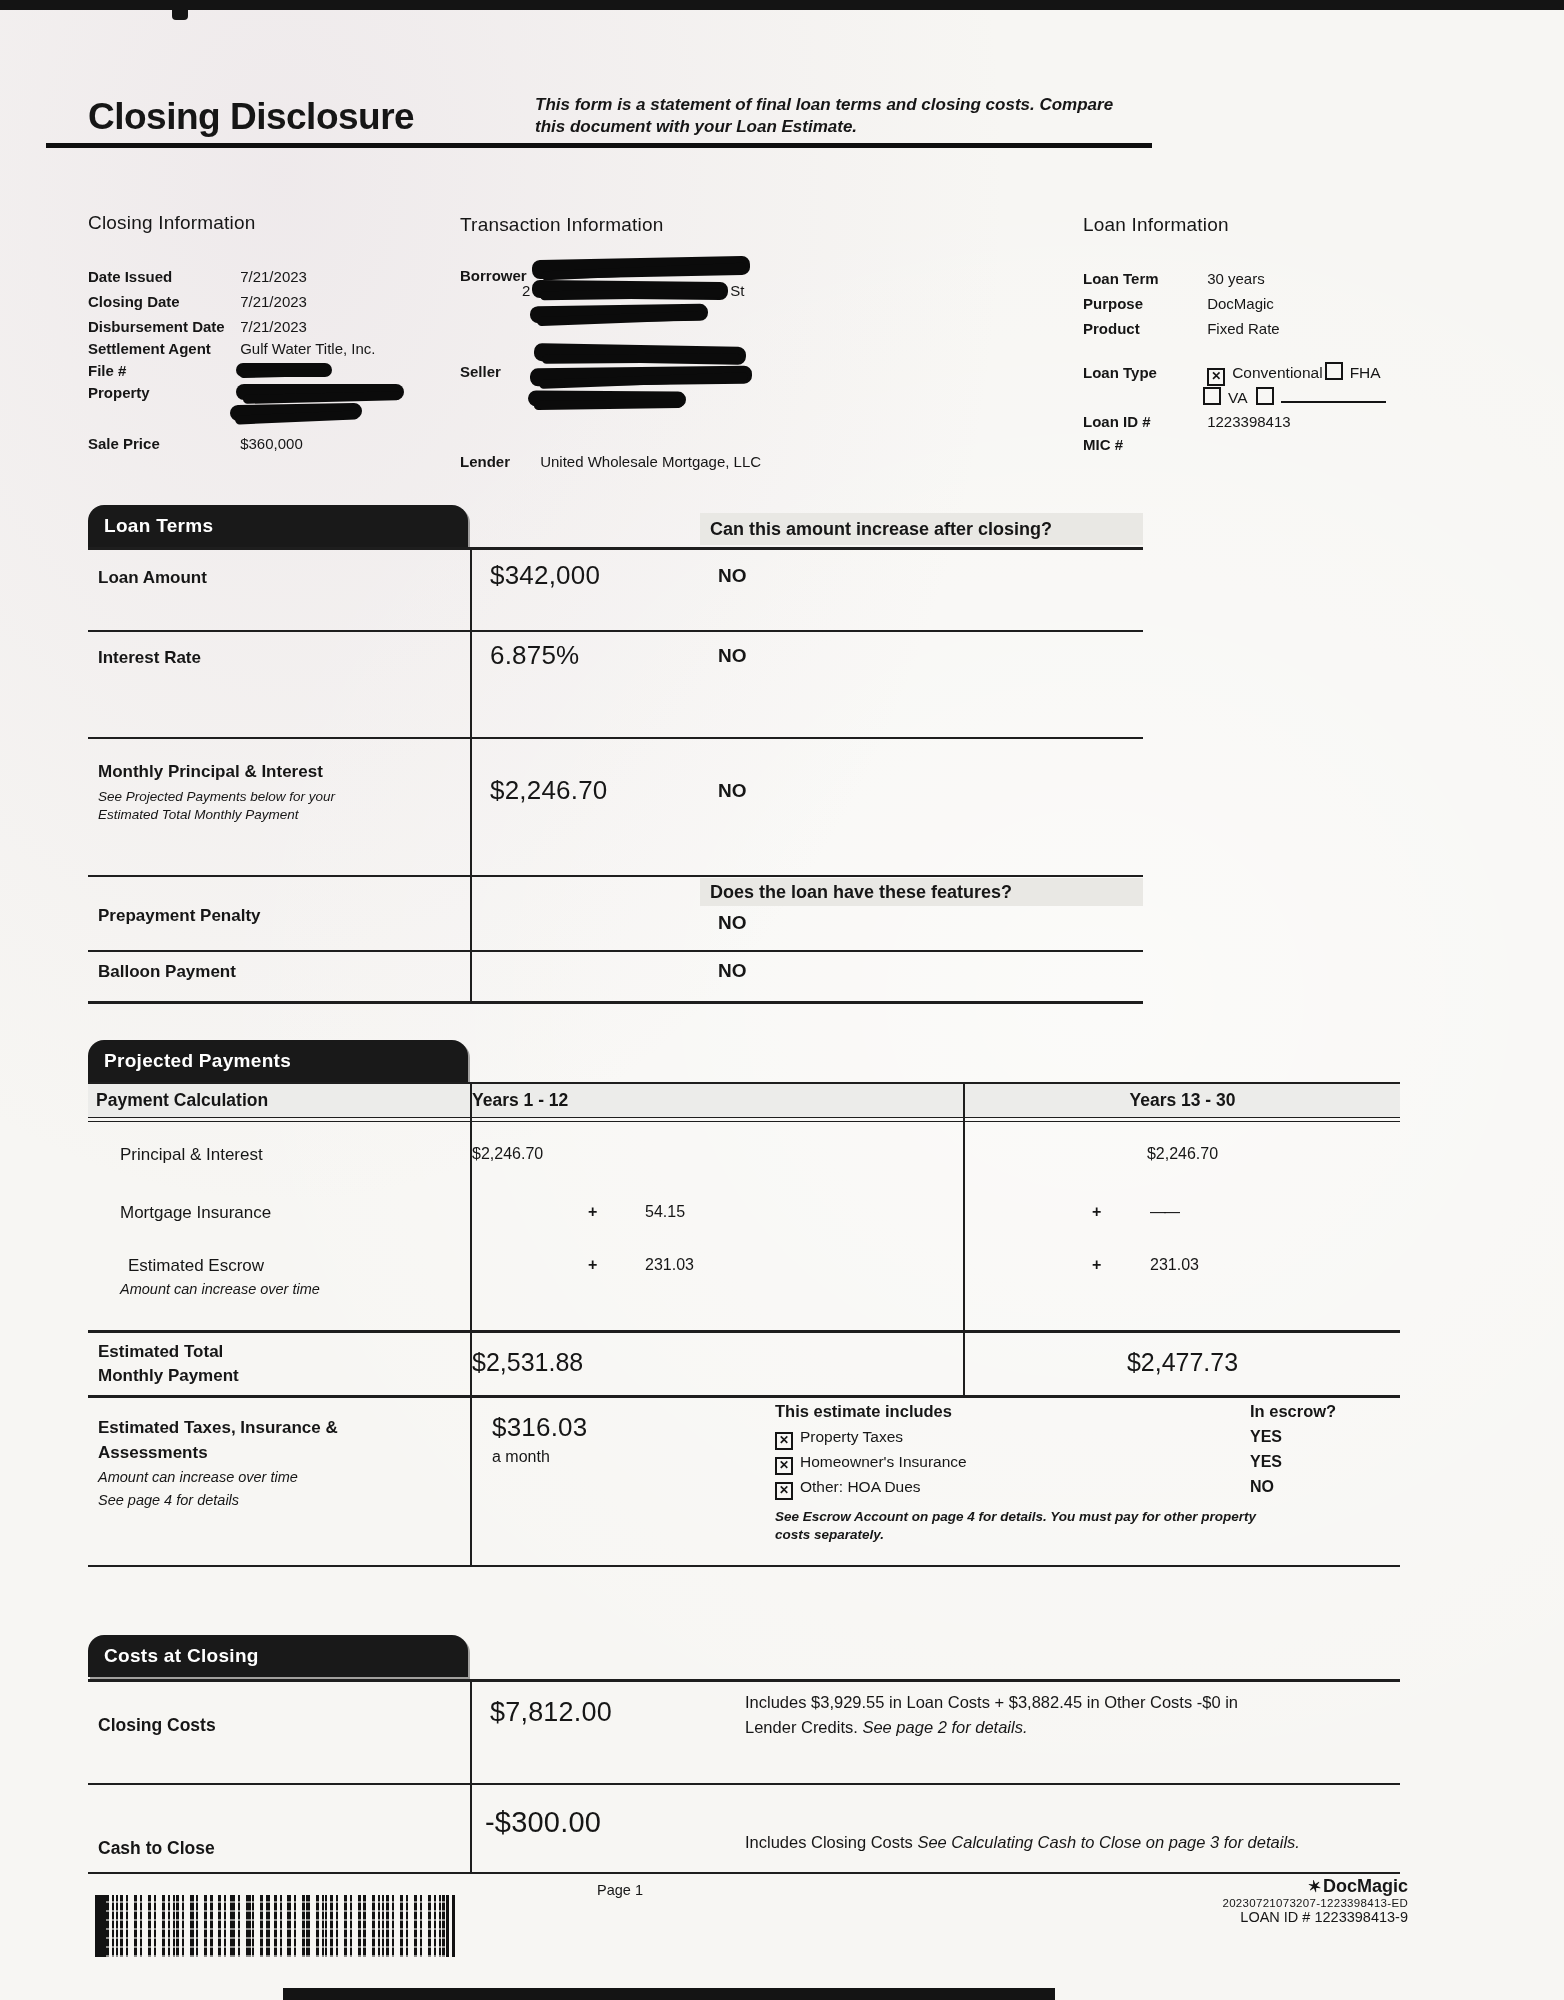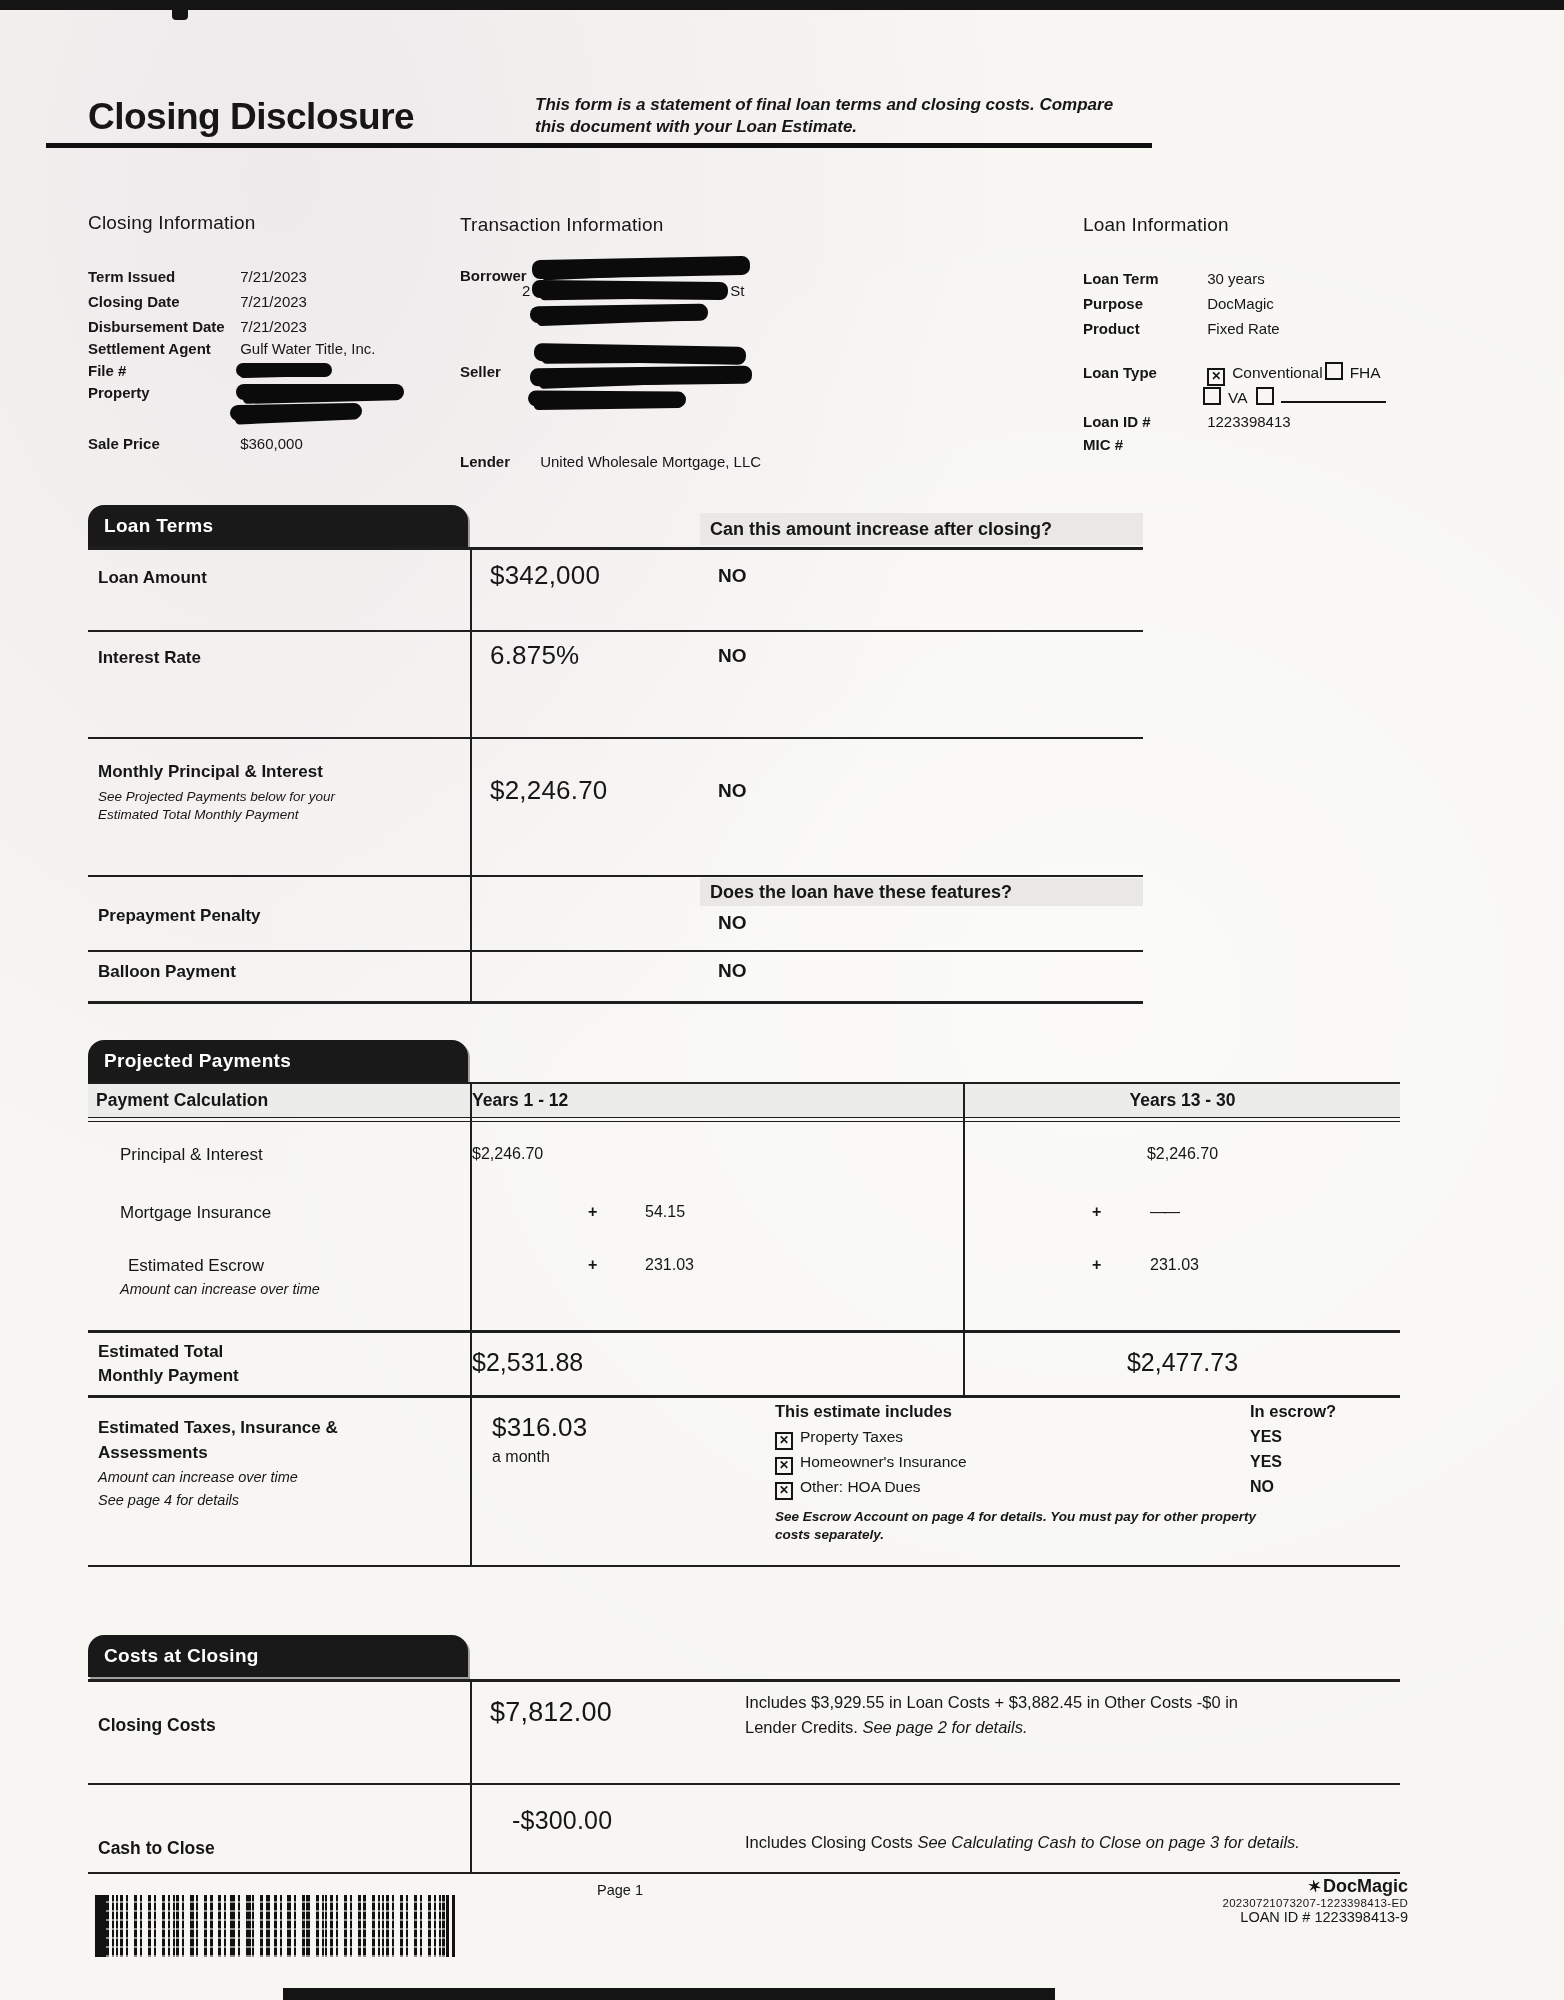--- a/index.html
+++ b/index.html
@@ -81,21 +81,21 @@
   <div class="abs strip" style="left:172px;top:0;width:16px;height:20px;border-radius:0 0 4px 4px;"></div>
   <div class="abs strip" style="left:283px;top:1988px;width:772px;height:12px;"></div>
 
   <div class="abs doc-title" style="left:88px;top:96px;">Closing Disclosure</div>
   <div class="abs doc-subtitle" style="left:535px;top:94px;">This form is a statement of final loan terms and closing costs. Compare this document with your Loan Estimate.</div>
   <div class="abs title-rule" style="left:46px;top:143px;width:1106px;"></div>
 
   <div class="abs" style="left:88px;top:212px;width:370px;height:260px;">
     <div class="abs col-heading" style="left:0;top:0;">Closing Information</div>
     <div class="info-row" style="left:0;top:55px;">
-      <span class="info-label lw1">Term Issued</span>
+      <span class="info-label lw1">Date Issued</span>
       <span>7/21/2023</span>
     </div>
     <div class="info-row" style="left:0;top:80px;">
       <span class="info-label lw1">Closing Date</span>
       <span>7/21/2023</span>
     </div>
     <div class="info-row" style="left:0;top:105px;">
       <span class="info-label lw1">Disbursement Date</span>
       <span>7/21/2023</span>
     </div>
@@ -262,21 +262,21 @@
   <div class="abs vrule" style="left:470px;top:1679px;height:193px;"></div>
 
   <div class="abs row-label" style="left:98px;top:1715px;font-size:17.5px;">Closing Costs</div>
   <div class="abs big-val" style="left:490px;top:1697px;font-size:27px;">$7,812.00</div>
   <div class="abs desc" style="left:745px;top:1690px;width:525px;">
     <span>Includes $3,929.55 in Loan Costs + $3,882.45 in Other Costs -$0 in Lender Credits. </span><span class="it">See page 2 for details.</span>
   </div>
   <div class="abs rule" style="left:88px;top:1783px;width:1312px;height:2px;"></div>
 
   <div class="abs row-label" style="left:98px;top:1838px;font-size:17.5px;">Cash to Close</div>
-  <div class="abs big-val" style="left:512px;top:1806px;font-size:25px;">-$300.00</div>
+  <div class="abs big-val" style="left:485px;top:1806px;font-size:29px;">-$300.00</div>
   <div class="abs desc" style="left:745px;top:1830px;width:650px;">
     <span>Includes Closing Costs </span><span class="it">See Calculating Cash to Close on page 3 for details.</span>
   </div>
   <div class="abs rule" style="left:88px;top:1872px;width:1312px;height:2px;"></div>
 
   <div class="abs pagenum" style="left:560px;top:1882px;width:120px;text-align:center;">Page 1</div>
   <div class="abs" style="left:1000px;top:1876px;width:408px;text-align:right;">
     <div class="brand"><span class="brand-icon">✶</span><span>DocMagic</span></div>
     <div class="docnum">20230721073207-1223398413-ED</div>
     <div class="loanid">LOAN ID # 1223398413-9</div>

